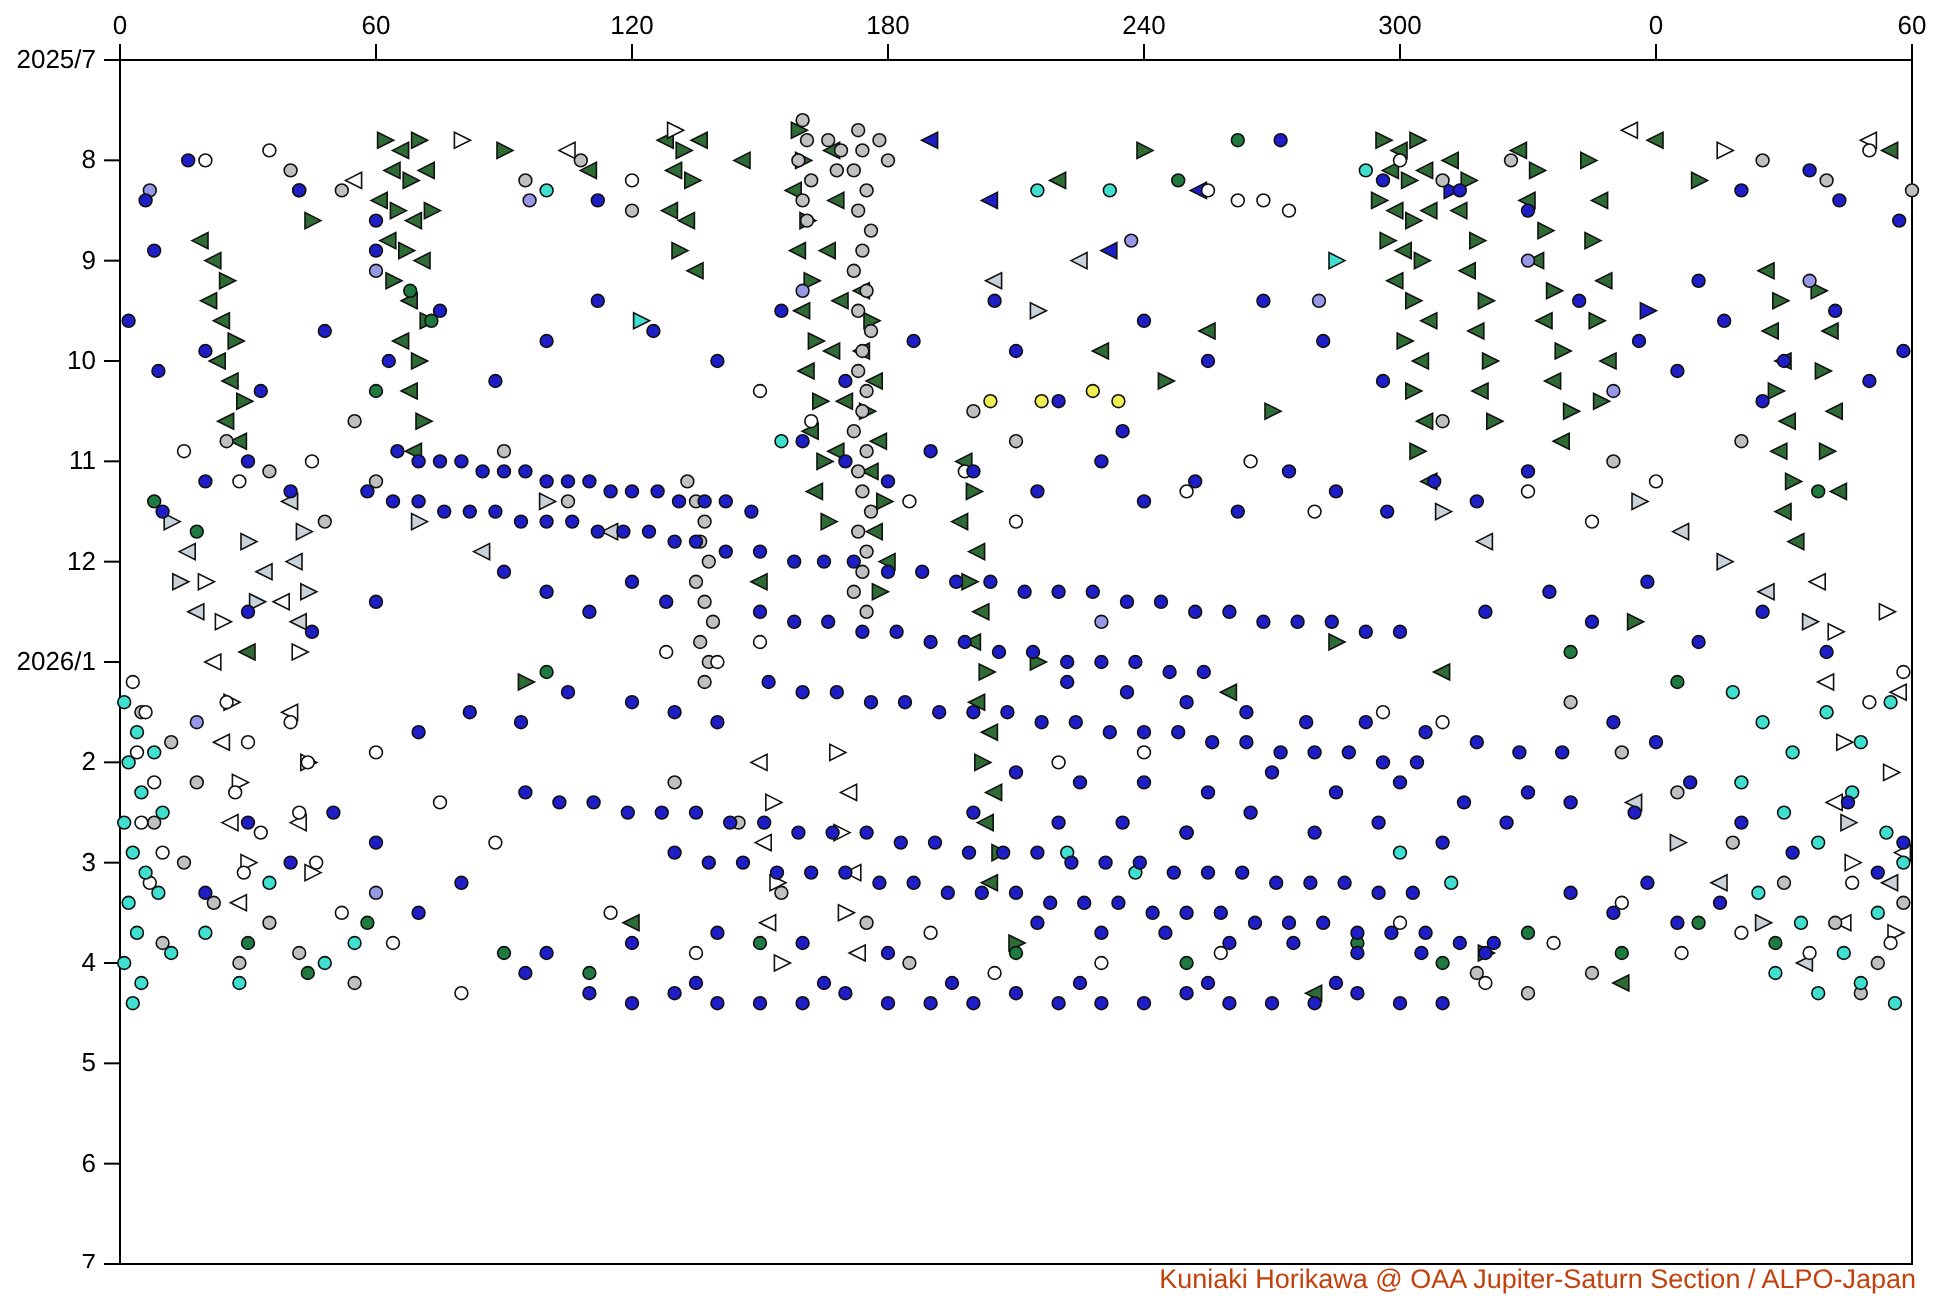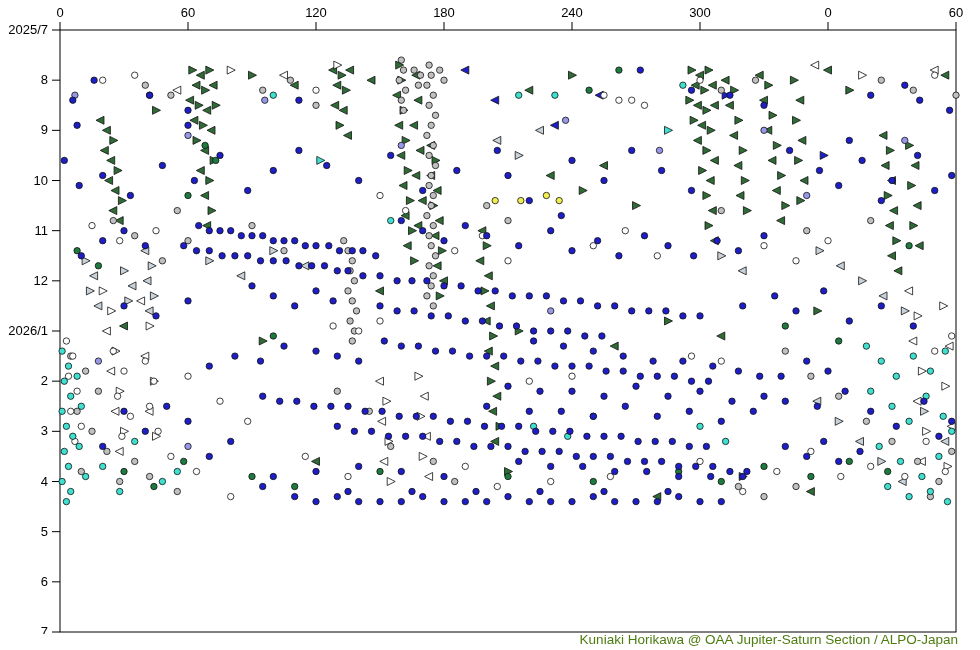--- a/index.html
+++ b/index.html
@@ -1,20 +1,20 @@
 <!DOCTYPE html>
 <html><head>
 <meta charset="utf-8">
 <style>
   html,body{margin:0;padding:0;background:#ffffff;}
   .page{position:relative;width:980px;height:650px;background:#ffffff;overflow:hidden;
         font-family:"Liberation Sans",sans-serif;}
   svg{display:block;}
   svg text{font-family:"Liberation Sans",sans-serif;fill:#000000;}
-  .caption{position:absolute;right:22px;bottom:3px;font-size:13.5px;color:#4d7c0f;white-space:nowrap;}
+  .caption{position:absolute;right:22px;bottom:3px;font-size:13.5px;color:#c2410c;white-space:nowrap;}
 </style>
 </head>
 <body>
 
 <div class="page">
   <svg id="chart" width="980" height="634" viewBox="0 0 980 634" role="img">
       <rect x="60" y="30" width="896" height="602" fill="#ffffff" stroke="#000000" stroke-width="1"></rect>
       <line x1="60" y1="30" x2="60" y2="22" stroke="#000000" stroke-width="1"></line>
       <text x="60" y="17" text-anchor="middle" font-size="13">0</text>
       <line x1="188" y1="30" x2="188" y2="22" stroke="#000000" stroke-width="1"></line>

